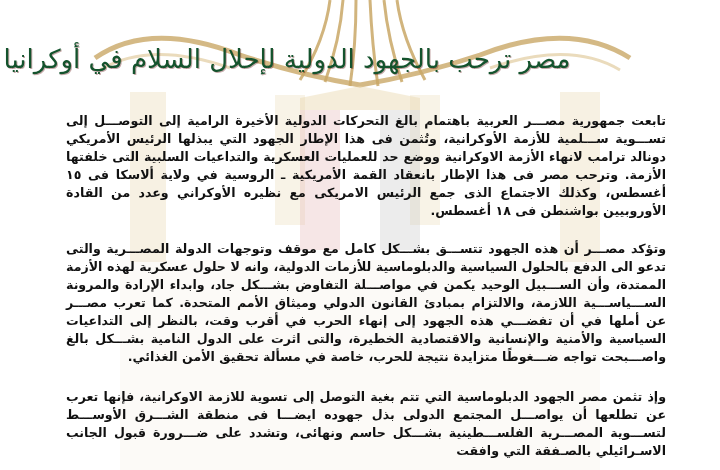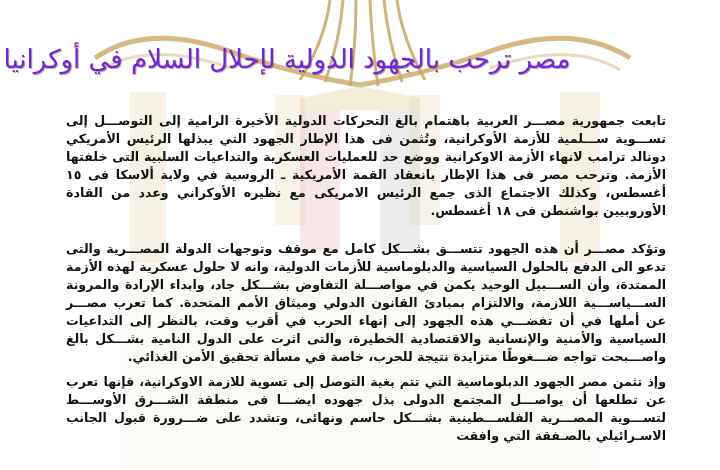--- a/index.html
+++ b/index.html
@@ -11,34 +11,34 @@
     }
     .emblem { position: absolute; inset: 0; pointer-events: none; z-index: 0; }
     .page {
       position: absolute; left: 0; top: 0; width: 720px; height: 470px; z-index: 1;
     }
     .title {
       position: absolute; top: 44px; left: 0; width: 574px;
       text-align: center; direction: rtl;
       font-family: "DejaVu Sans", sans-serif;
       font-size: 26px; font-weight: normal;
-      color: #6d28d9;
+      color: #14532d;
       text-shadow: 1px 1px 0 rgba(90,10,10,0.35);
       letter-spacing: -0.5px;
     }
     .body-text {
       position: absolute; left: 66px; top: 112px; width: 600px;
       direction: rtl; text-align: justify; text-align-last: right;
       color: #111;
       font-family: "DejaVu Sans", sans-serif;
       font-weight: bold;
       font-size: 12.6px; line-height: 18px;
     }
     .para { margin: 0 0 20px 0; }
-    .para.p2 { margin-bottom: 7px; }
+    .para.p2 { margin-bottom: 22px; }
   </style>
 </head>
 <body>
 
 <svg class="emblem" width="720" height="470" viewBox="0 0 720 470" xmlns="http://www.w3.org/2000/svg">
   <defs>
     <linearGradient id="gold" x1="0" y1="0" x2="0" y2="1">
       <stop offset="0" stop-color="#c6a462" stop-opacity="0.9"></stop>
       <stop offset="1" stop-color="#e7d4a8" stop-opacity="0.5"></stop>
     </linearGradient>

